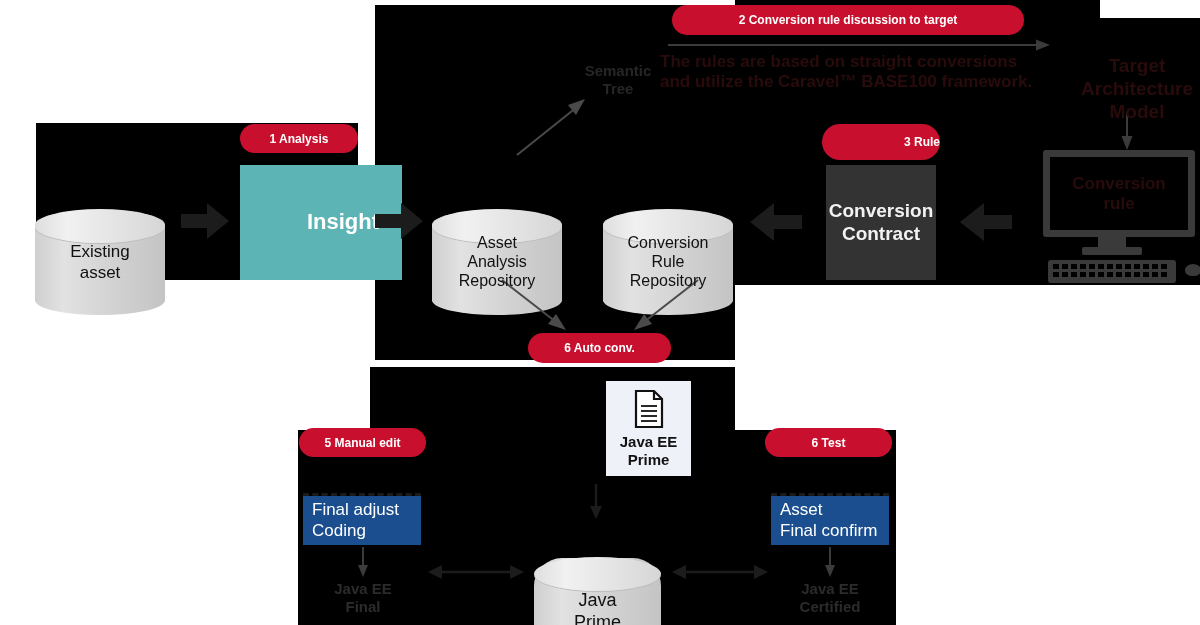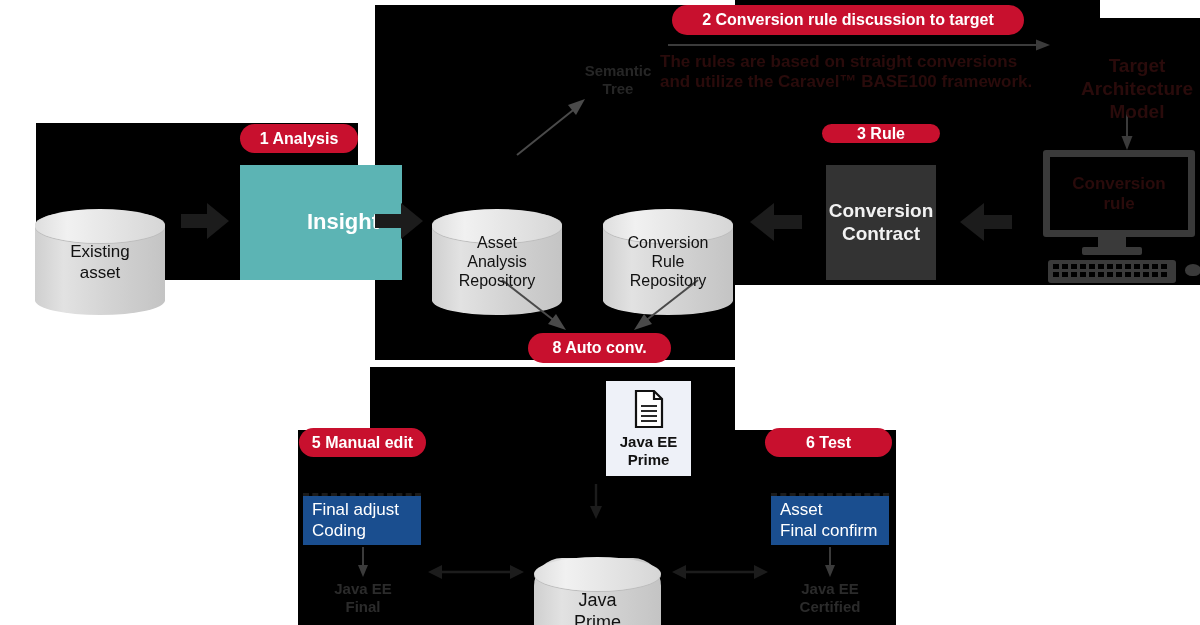--- a/index.html
+++ b/index.html
@@ -102,21 +102,21 @@
 
   
   .pill {
     position: absolute;
     background: #c8102e;
     color: #ffffff;
     border-radius: 20px;
     display: flex;
     align-items: center;
     justify-content: center;
-    font-size: 16px;
+    font-size: 12px;
     font-weight: bold;
     white-space: nowrap;
     z-index: 30;
   }
 
   
   .ghost {
     position: absolute;
     text-align: center;
     line-height: 1.2;
@@ -284,21 +284,21 @@
         <div class="key"></div>
       <div class="key"></div>
     </div>
     <div class="mouse" style="left:155px; top:114px; width:16px; height:12px;"></div>
   </div>
 
   <svg class="arrow-svg" style="left:960px; top:203px;" width="52" height="38" viewBox="0 0 52 38">
     <path d="M52 12 H24 V0 L0 19 L24 38 V26 H52 Z" fill="#1c1c1c"></path>
   </svg>
 
-  <div class="pill" style="left:822px; top:124px; width:118px; height:19px;">
+  <div class="pill" style="left:822px; top:124px; width:118px; height:36px;justify-content:flex-end;">
     <span>3 Rule</span>
   </div>
 
   <div class="box box-contract" style="left:826px; top:165px; width:110px; height:115px;">
     <div>
       <div>Conversion</div>
       <div>Contract</div>
     </div>
   </div>
 
@@ -337,21 +337,21 @@
   <svg class="arrow-svg" style="left:500px; top:278px;" width="70" height="55" viewBox="0 0 70 55">
     <line x1="2" y1="2" x2="56" y2="44" stroke="#4a4a4a" stroke-width="2"></line>
     <path d="M66 52 L48 46 L56 36 Z" fill="#4a4a4a"></path>
   </svg>
   <svg class="arrow-svg" style="left:630px; top:278px;" width="70" height="55" viewBox="0 0 70 55">
     <line x1="68" y1="2" x2="14" y2="44" stroke="#4a4a4a" stroke-width="2"></line>
     <path d="M4 52 L22 46 L14 36 Z" fill="#4a4a4a"></path>
   </svg>
 
   <div class="pill" style="left:528px; top:333px; width:143px; height:30px;">
-    <span>8 Auto conv.</span>
+    <span>6 Auto conv.</span>
   </div>
 
 
   <div class="box box-prime" style="left:606px; top:381px; width:85px; height:95px;">
     <svg class="doc-icon" width="34" height="40" viewBox="0 0 34 40">
       <path d="M4 2 H22 L30 10 V38 H4 Z" fill="#ffffff" stroke="#111111" stroke-width="2.2"></path>
       <path d="M22 2 V10 H30" fill="none" stroke="#111111" stroke-width="2.2"></path>
       <line x1="9" y1="17" x2="25" y2="17" stroke="#111111" stroke-width="1.8"></line>
       <line x1="9" y1="22" x2="25" y2="22" stroke="#111111" stroke-width="1.8"></line>
       <line x1="9" y1="27" x2="25" y2="27" stroke="#111111" stroke-width="1.8"></line>

